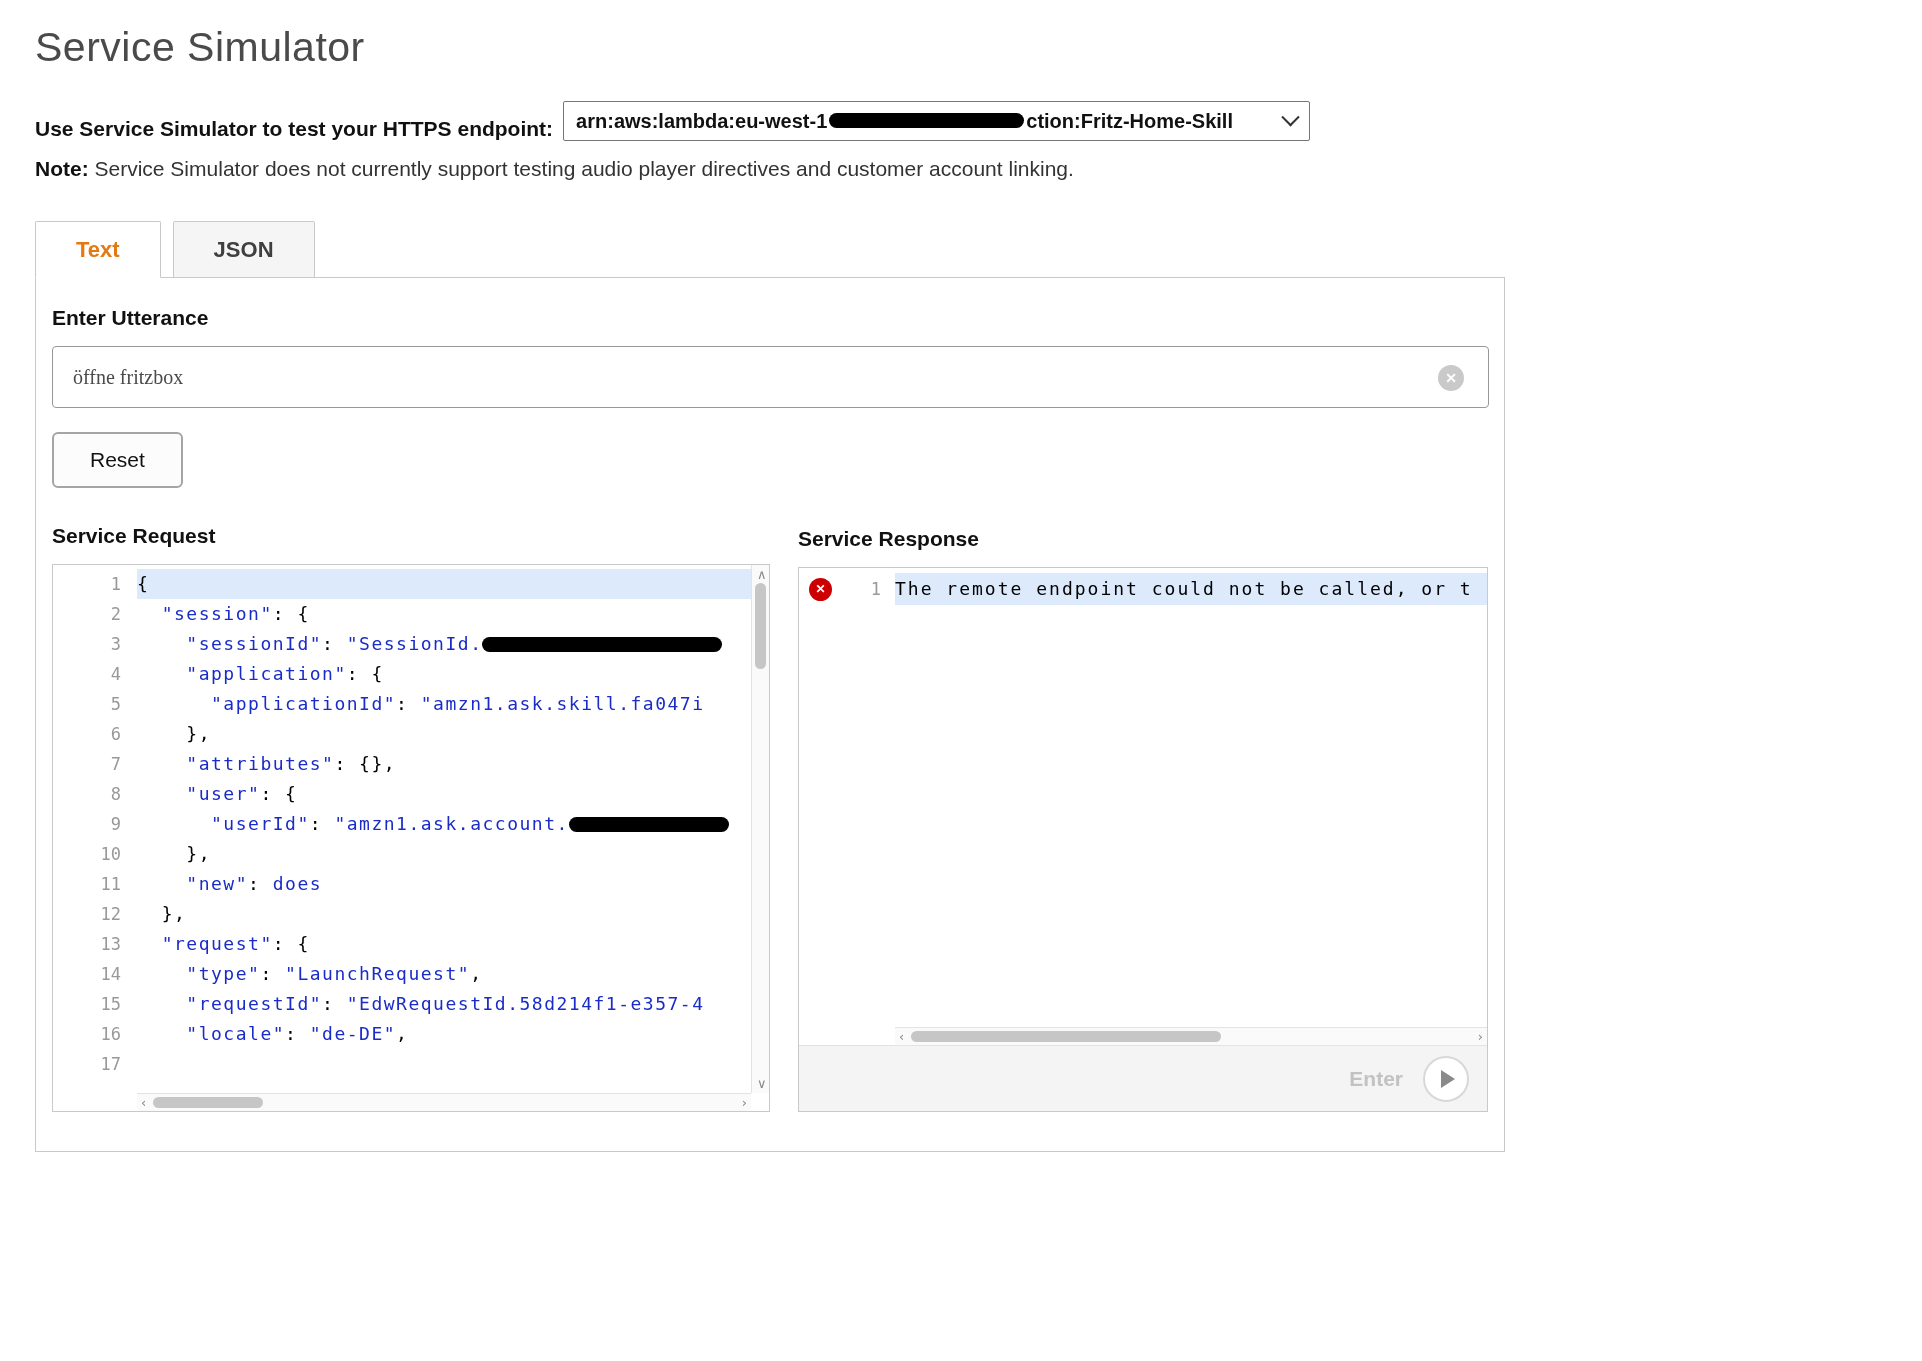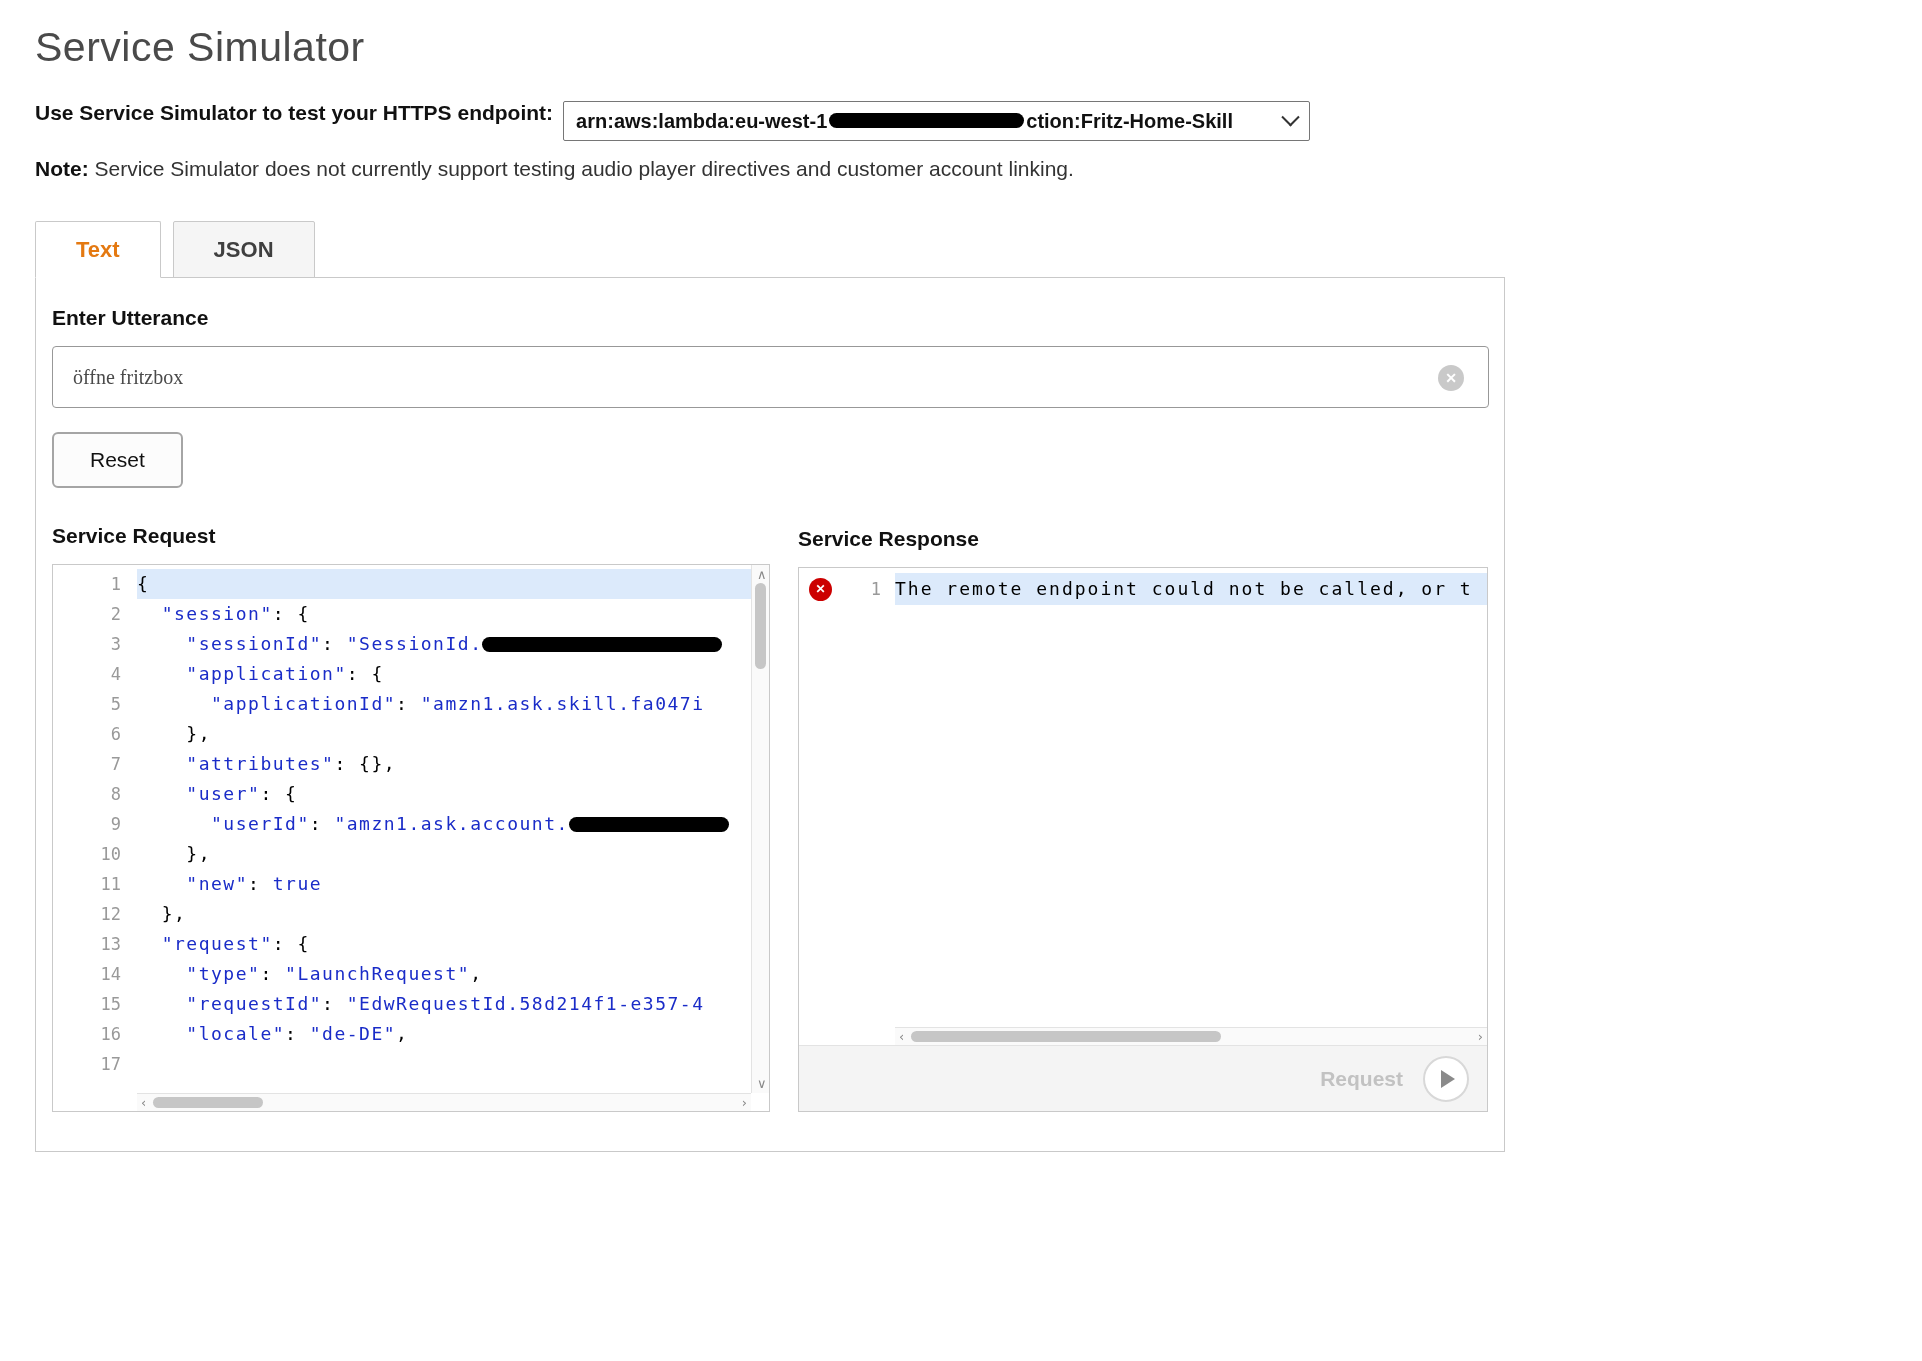--- a/index.html
+++ b/index.html
@@ -9,21 +9,21 @@
     color:#333;
     width:1922px;
   }
   .page { padding: 14px 0 40px 35px; width: 1540px; }
 
   h1.page-title {
     font-size: 41px; font-weight: 400; color:#4a4a4a;
     margin: 10px 0 30px 0; letter-spacing: 0.5px;
   }
 
-  .endpoint-row { display:flex; align-items:flex-start; gap:10px; margin-bottom:16px; }
+  .endpoint-row { display:flex; align-items:flex-end; gap:10px; margin-bottom:16px; }
   .endpoint-label { font-weight:bold; font-size:21px; color:#111; white-space:nowrap; }
   .endpoint-select {
     display:flex; align-items:center;
     border:1px solid #767676; border-radius:2px; background:#fff;
     height:40px; padding:0 12px; width:747px;
     font-weight:bold; font-size:20px; color:#111; cursor:pointer;
     white-space:nowrap; overflow:hidden;
   }
   .redact-bar {
     display:inline-block; height:15px; background:#000; border-radius:8px;
@@ -216,21 +216,21 @@
               <div class="code-row">
                 <span class="ln">9</span>
                 <span class="code"><span style="color: rgb(0, 0, 0);">      </span><span style="color: rgb(26, 44, 200);">"userId"</span><span style="color: rgb(0, 0, 0);">: </span><span style="color: rgb(26, 44, 200);">"amzn1.ask.account.</span><span class="redact-inline" style="width: 160px;"></span></span>
               </div>
               <div class="code-row">
                 <span class="ln">10</span>
                 <span class="code"><span style="color: rgb(0, 0, 0);">    },</span></span>
               </div>
               <div class="code-row">
                 <span class="ln">11</span>
-                <span class="code"><span style="color: rgb(0, 0, 0);">    </span><span style="color: rgb(26, 44, 200);">"new"</span><span style="color: rgb(0, 0, 0);">: </span><span style="color: rgb(26, 44, 200);">true</span></span>
+                <span class="code"><span style="color: rgb(0, 0, 0);">    </span><span style="color: rgb(26, 44, 200);">"new"</span><span style="color: rgb(0, 0, 0);">: </span><span style="color: rgb(26, 44, 200);">does</span></span>
               </div>
               <div class="code-row">
                 <span class="ln">12</span>
                 <span class="code"><span style="color: rgb(0, 0, 0);">  },</span></span>
               </div>
               <div class="code-row">
                 <span class="ln">13</span>
                 <span class="code"><span style="color: rgb(0, 0, 0);">  </span><span style="color: rgb(26, 44, 200);">"request"</span><span style="color: rgb(0, 0, 0);">: {</span></span>
               </div>
               <div class="code-row">
@@ -274,21 +274,21 @@
               </div>
               <span class="resp-code">The remote endpoint could not be called, or t</span>
             </div>
             <div class="hscroll hscroll-response">
               <span class="scroll-arrow arr-left">‹</span>
               <div class="hthumb" style="left:16px; width:310px;"></div>
               <span class="scroll-arrow arr-right">›</span>
             </div>
           </div>
           <div class="listen-bar">
-            <span class="listen-label">Request</span>
+            <span class="listen-label">Enter</span>
             <span class="play-button">
               <span class="play-triangle"></span>
             </span>
           </div>
         </div>
       </div>
 
     </div>
   </div>
 </div>

